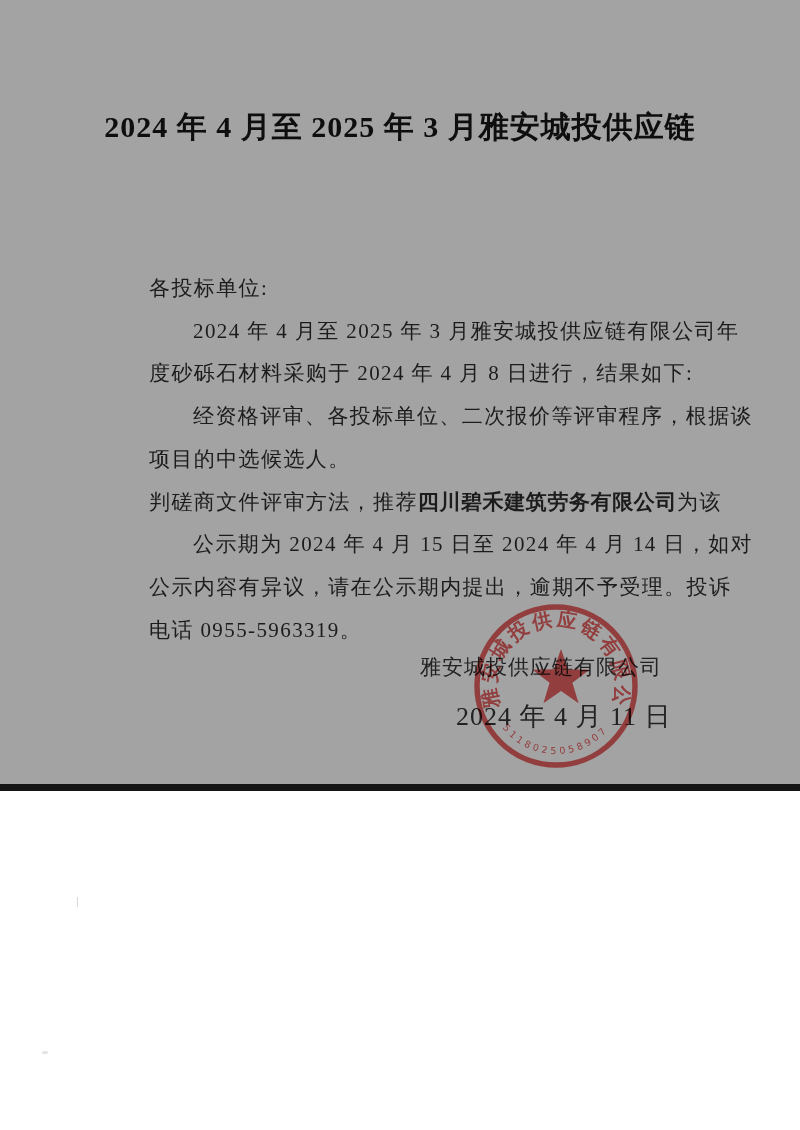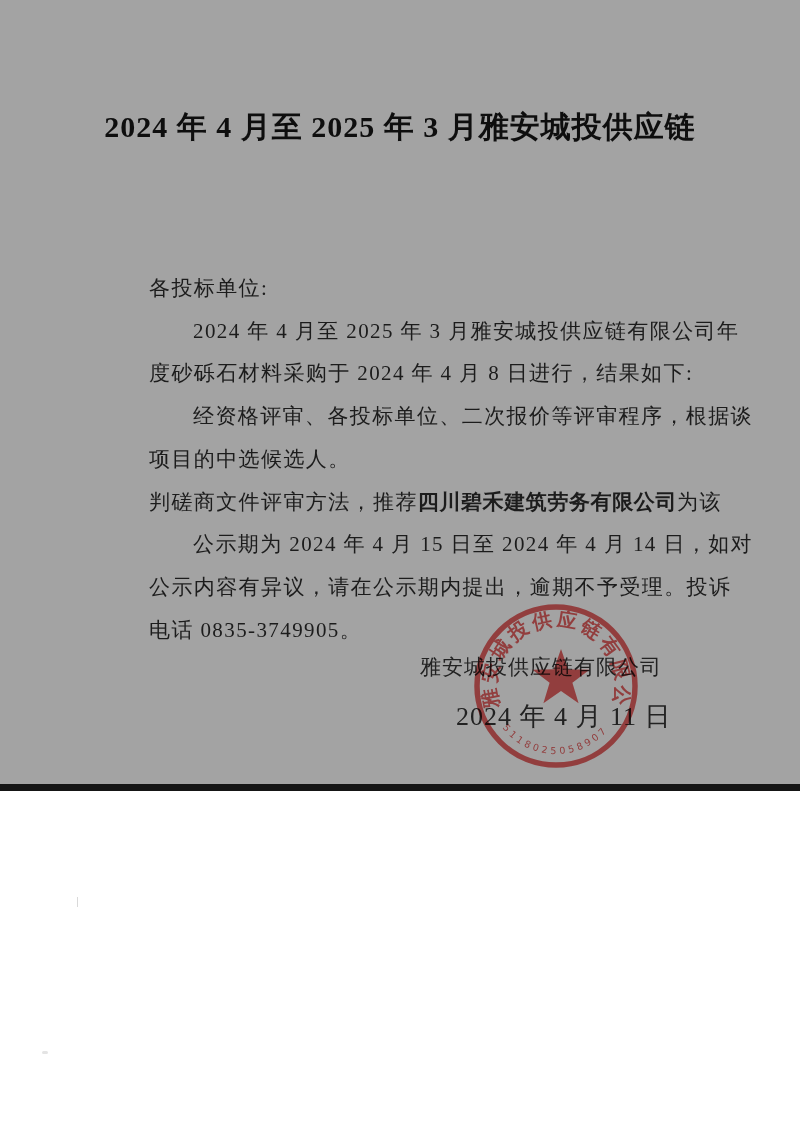--- a/index.html
+++ b/index.html
@@ -43,21 +43,21 @@
 
   <div class="body-text">
     <div class="line">各投标单位:</div>
     <div class="line indent">2024 年 4 月至 2025 年 3 月雅安城投供应链有限公司年</div>
     <div class="line">度砂砾石材料采购于 2024 年 4 月 8 日进行，结果如下:</div>
     <div class="line indent">经资格评审、各投标单位、二次报价等评审程序，根据谈</div>
     <div class="line">项目的中选候选人。</div>
     <div class="line"><span>判磋商文件评审方法，推荐</span><span class="winner">四川碧禾建筑劳务有限公司</span><span>为该</span></div>
     <div class="line indent">公示期为 2024 年 4 月 15 日至 2024 年 4 月 14 日，如对</div>
     <div class="line">公示内容有异议，请在公示期内提出，逾期不予受理。投诉</div>
-    <div class="line">电话 0835-3749905。</div>
+    <div class="line">电话 0955-5963319。</div>
   </div>
 
   <div class="signature">雅安城投供应链有限公司</div>
   <div class="sig-date">2024 年 4 月 11 日</div>
 
   <svg class="stamp" viewBox="0 0 176 176" xmlns="http://www.w3.org/2000/svg">
     <defs>
       <path id="arcTop" d="M 31.6 108.5 A 60 60 0 1 1 144.4 108.5" fill="none"></path>
       <path id="arcBottom" d="M 34.4 129.9 A 68 68 0 0 0 141.6 129.9" fill="none"></path>
     </defs>

